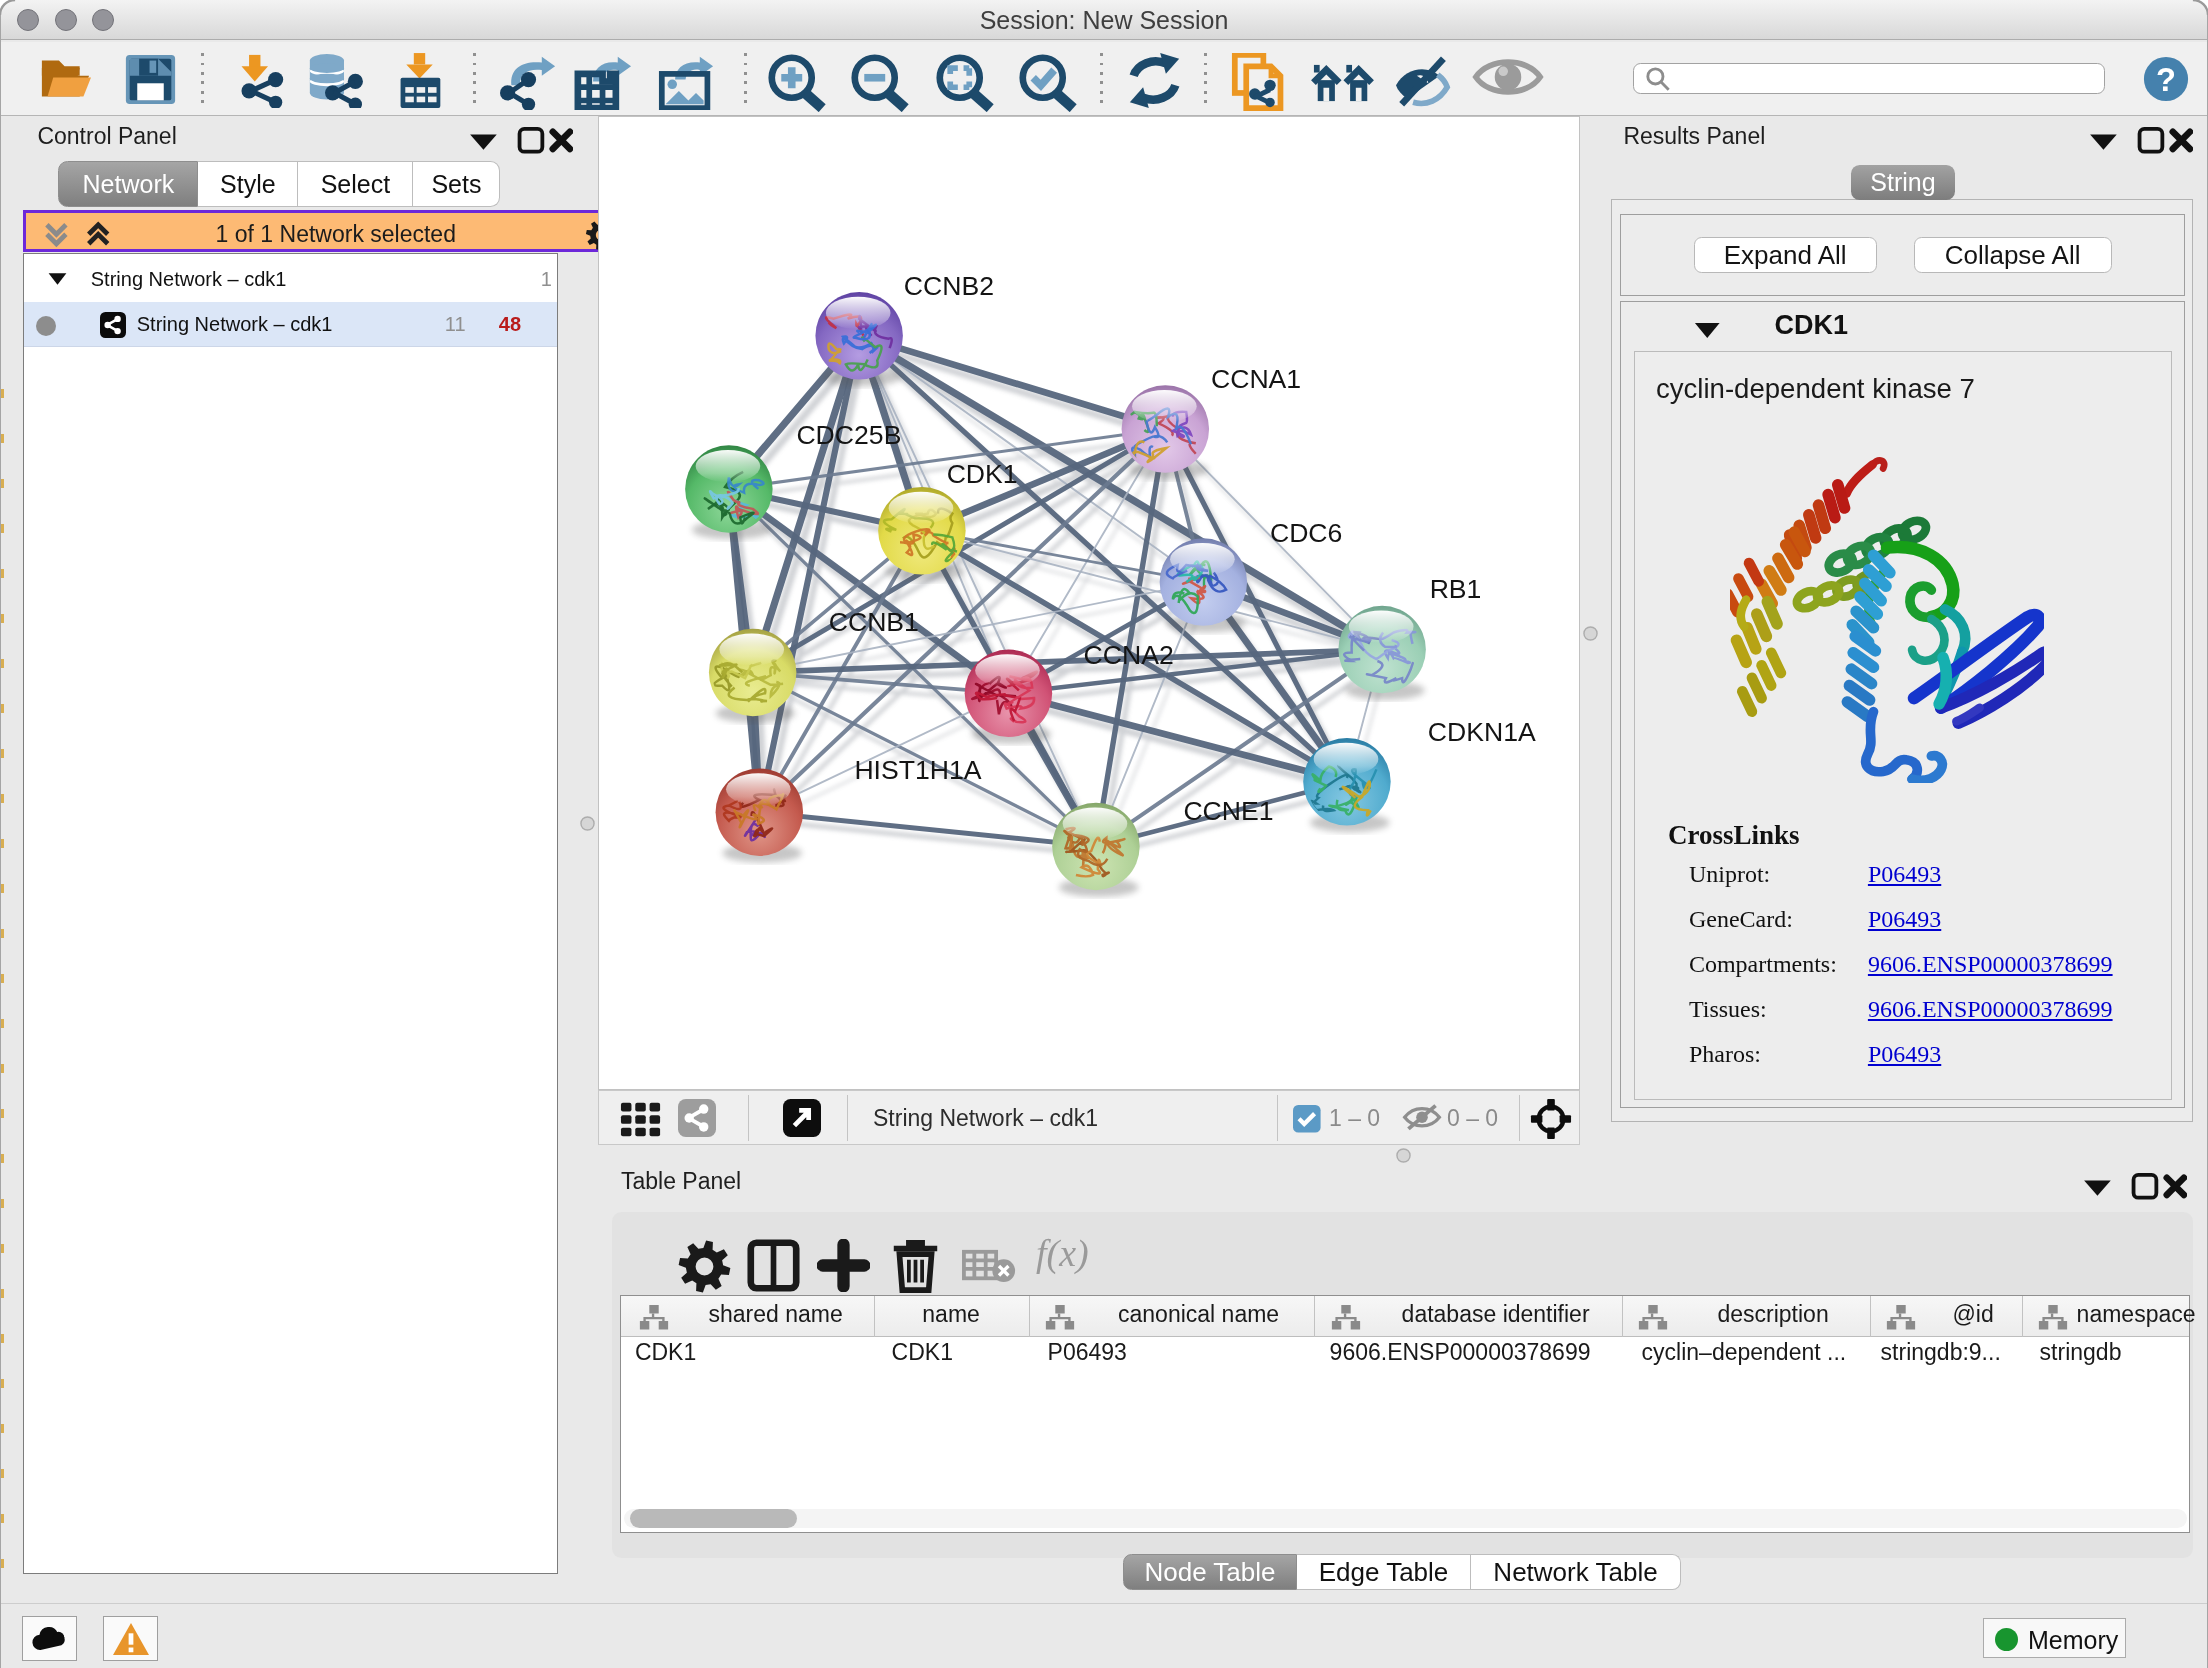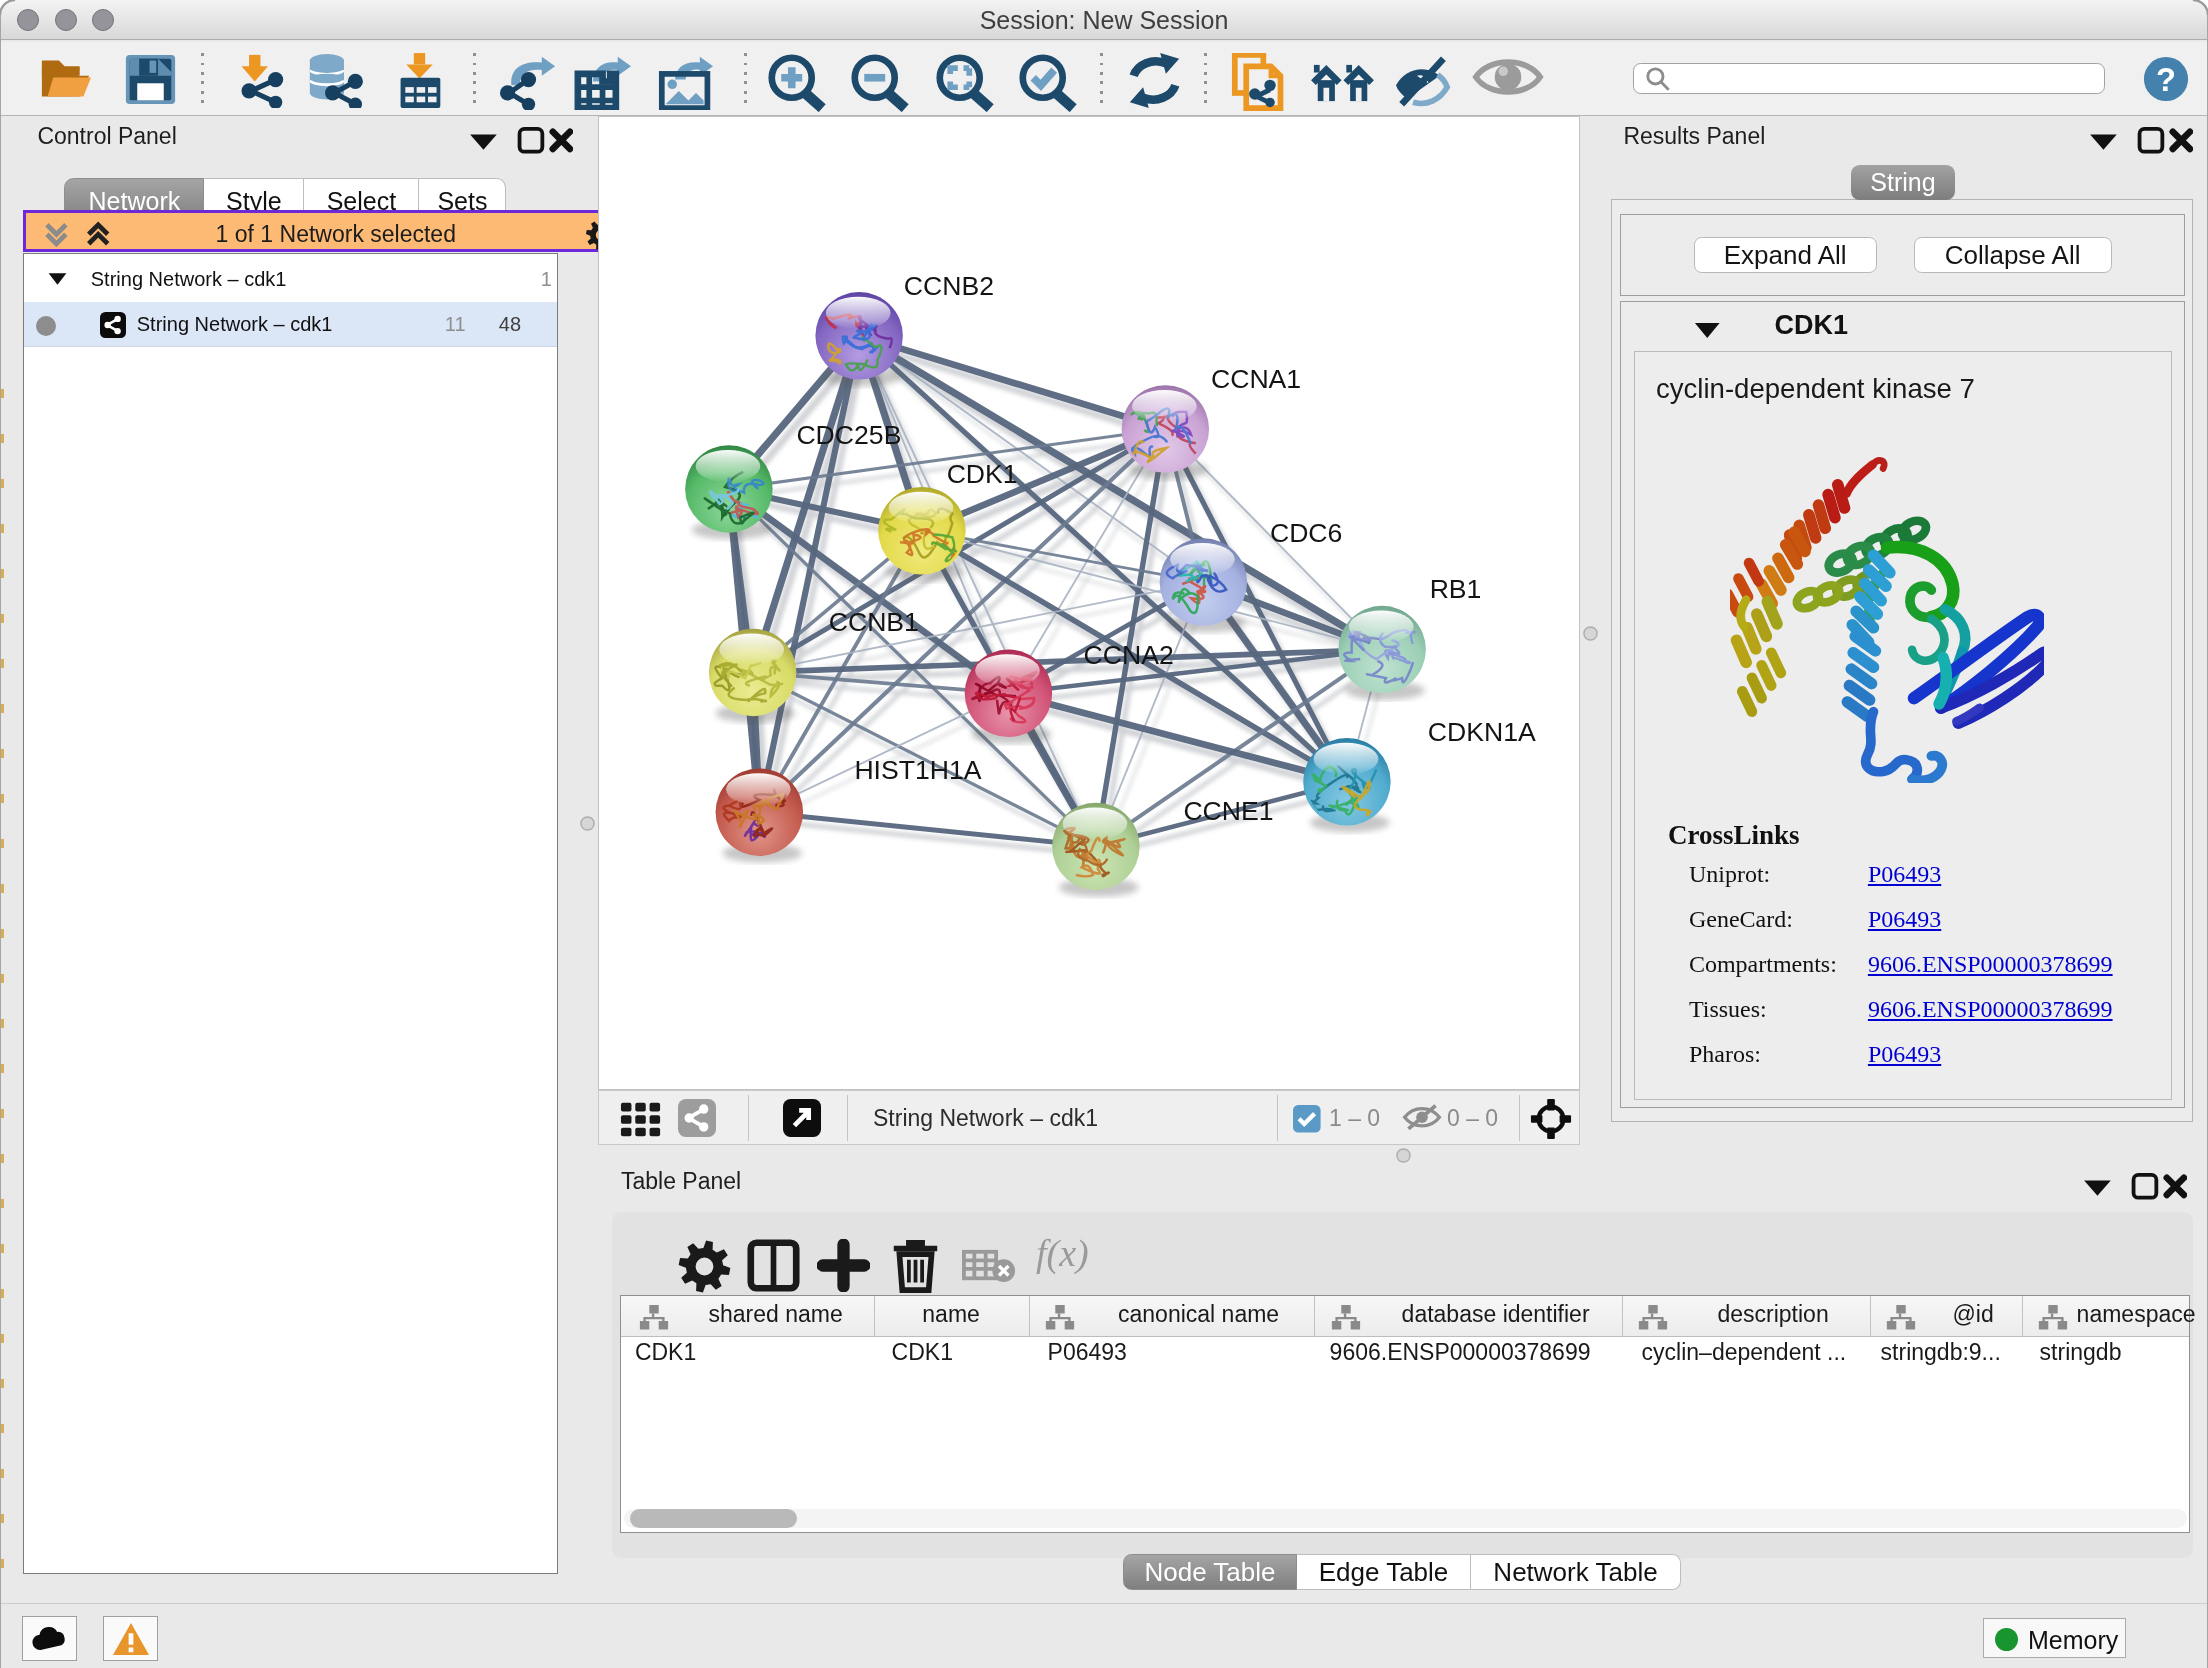--- a/index.html
+++ b/index.html
@@ -231,21 +231,21 @@
     <text x="25" y="37" font-size="34" font-weight="bold" fill="#fff" text-anchor="middle" font-family="Liberation Sans">?</text>
   </svg>
 </div>
 <div class="abs" id="cpanel">
   <div class="paneltitle" style="position:absolute;left:26px;top:6.7px;">Control Panel</div>
   <svg style="position:absolute;left:457px;top:11.4px;" width="105" height="28.5" viewBox="0 0 110 30">
     <path d="M2 8 L30 8 L16 24 z" fill="#111"></path>
     <rect x="54" y="2" width="24" height="24" rx="5" fill="none" stroke="#111" stroke-width="4"></rect>
     <path d="M89 5 L107 23 M107 5 L89 23" stroke="#111" stroke-width="7" stroke-linecap="round"></path>
   </svg>
-  <div class="tabrow" style="left:53px;top:45px;margin-top:17px;">
+  <div class="tabrow" style="left:47px;top:45px;">
     <div class="tab sel" style="width:140px;height:46px;border-radius:9.5px 0 0 9.5px;">Network</div>
     <div class="tab" style="width:100px;height:46px;border-left:none;">Style</div>
     <div class="tab" style="width:115px;height:46px;border-left:none;">Select</div>
     <div class="tab" style="width:87px;height:46px;border-left:none;border-radius:0 9.5px 9.5px 0;">Sets</div>
   </div>
   <div id="subhdr">
     <svg style="position:absolute;left:19px;top:7.6px;" width="76" height="28.5" viewBox="0 0 80 30">
       <path d="M2 4 l10 10 10 -10 M2 14 l10 10 10 -10" stroke="#8b8b8b" stroke-width="5" fill="none"></path>
       <path d="M46 14 L56 4 L66 14 M46 24 L56 14 L66 24" stroke="#222" stroke-width="5" fill="none"></path>
     </svg>
@@ -269,21 +269,21 @@
         <g fill="#fff">
             <circle cx="23" cy="9" r="4.2"></circle>
             <circle cx="10" cy="17" r="4.2"></circle>
             <circle cx="23" cy="25" r="4.2"></circle>
             <rect x="9" y="11.2" width="15" height="3.4" transform="rotate(-30 16.5 13)"></rect>
             <rect x="9" y="19.4" width="15" height="3.4" transform="rotate(30 16.5 21)"></rect>
           </g>
       </svg>
       <span style="position:absolute;left:113px;top:11.4px;">String Network – cdk1</span>
       <span style="position:absolute;left:421px;top:11.4px;color:#8f8f8f;">11</span>
-      <span style="position:absolute;left:475px;top:11.4px;color:#404040;">48</span>
+      <span style="position:absolute;left:475px;top:11.4px;color:#b91c1c;font-weight:bold;">48</span>
     </div>
   </div>
 </div>
 <div class="abs" id="canvas">
 <svg id="graph" width="1006" height="972" viewBox="0 0 1058 1022" style="position:absolute;left:-27px;top:0;">
 <defs>
 <radialGradient id="gB2" cx="0.5" cy="0.72" r="0.78">
           <stop offset="0" stop-color="#b49ce2"></stop>
           <stop offset="0.62" stop-color="#8468c2"></stop>
           <stop offset="1" stop-color="#55399b"></stop>

